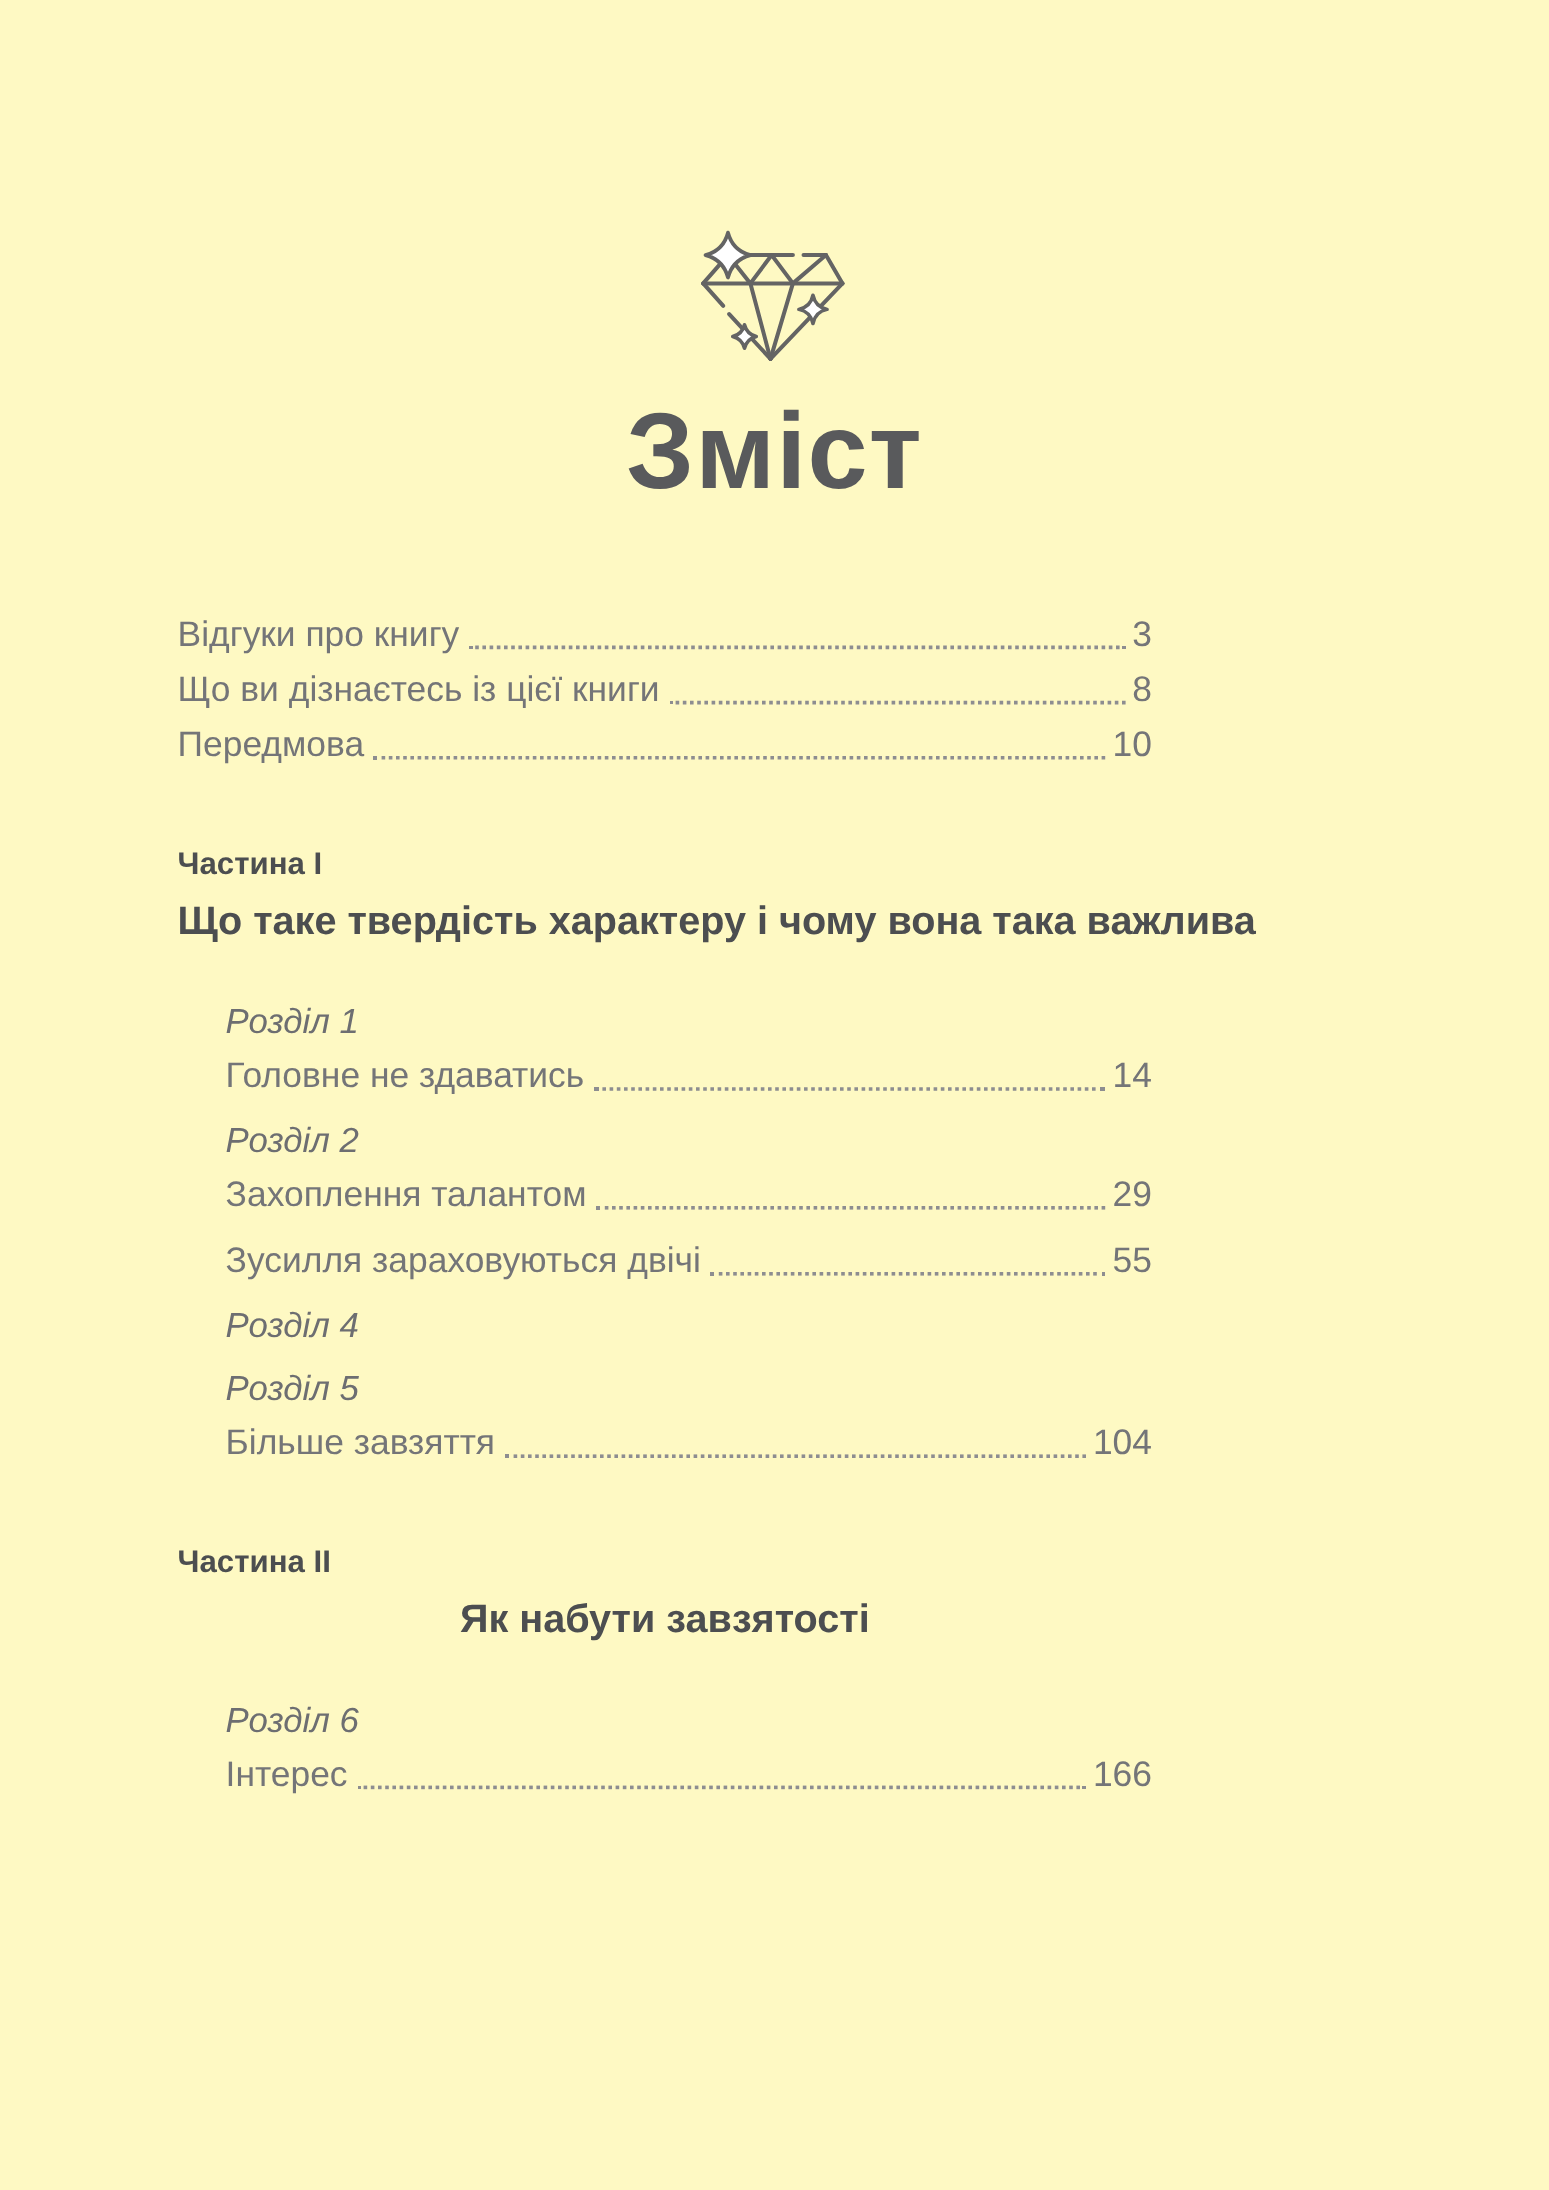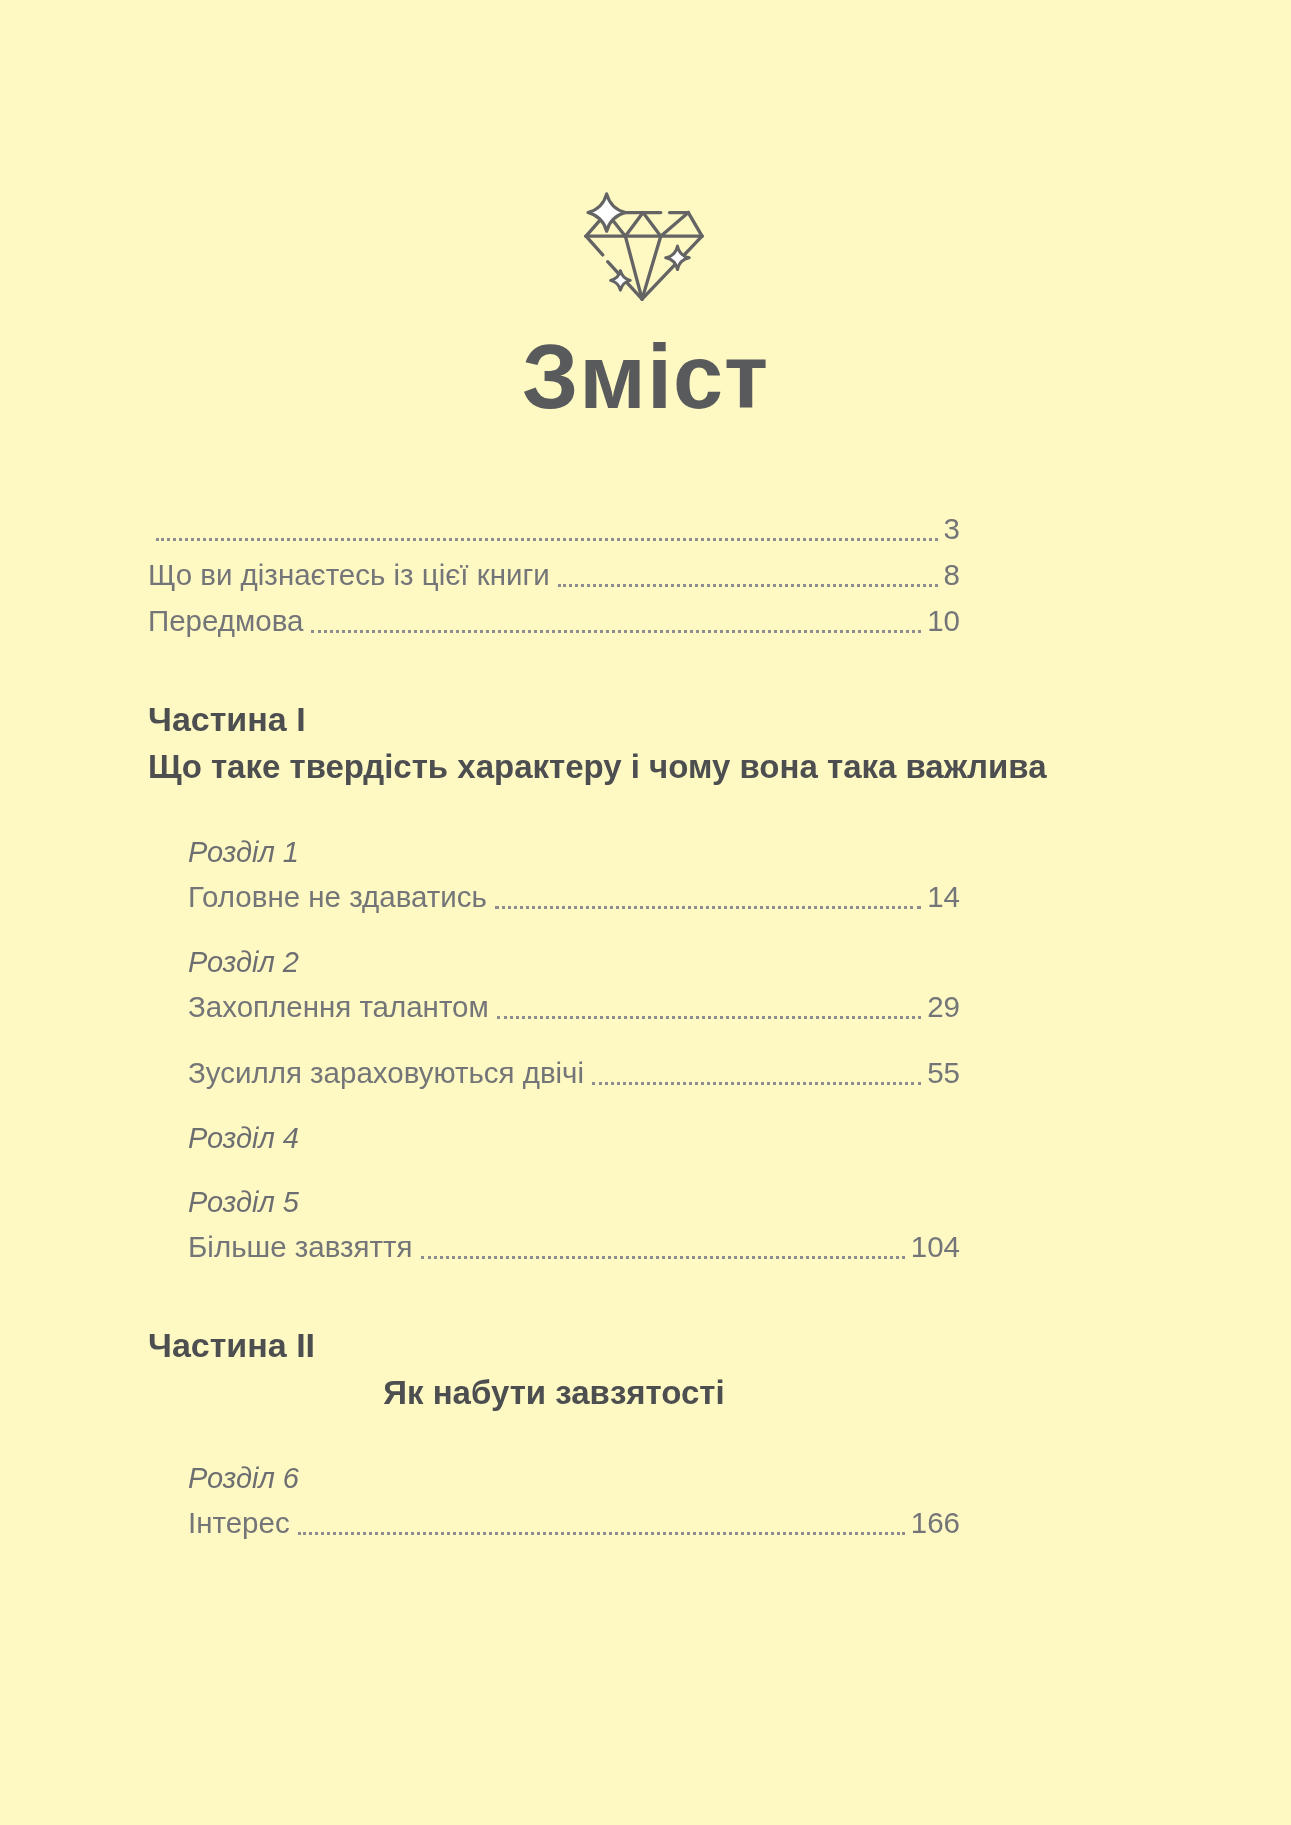--- a/index.html
+++ b/index.html
@@ -32,29 +32,29 @@
   }
   .toc-label{white-space:nowrap;}
   .leader{
     flex:1 1 auto;min-width:24px;
     border-bottom:3px dotted #8d8d90;
     margin:0 6px 11px 8px;
   }
   .pagenum{white-space:nowrap;}
   .part{margin-top:50px;}
   .part-name{
-    font-size:34px;font-weight:700;color:#4c4e50;line-height:50px;
+    font-size:26px;font-weight:700;color:#4c4e50;line-height:50px;
   }
   .part-subtitle{
     font-size:33px;font-weight:700;color:#4c4e50;line-height:46px;
     white-space:nowrap;
     text-align:center;
   }
   .chapters{margin-left:40px;margin-top:40px;}
-  .chapter{margin-top:20px;}
+  .chapter{margin-top:9px;}
   .chapter:first-child{margin-top:0;}
   .chapter-label{
     font-style:italic;
     font-size:29px;color:#6d6e71;line-height:44px;
   }
 </style>
 </head>
 <body>
 
 <div class="page">
@@ -82,20 +82,21 @@
       <path d="M42,86 Q44,94 52,96 Q44,98 42,106 Q40,98 32,96 Q40,94 42,86 Z" fill="#ffffff" stroke-width="3"></path>
       <path d="M100,61 Q102,71 112,73 Q102,75 100,85 Q98,75 88,73 Q98,71 100,61 Z" fill="#ffffff" stroke-width="3"></path>
     </svg>
   </div>
 
   <h1 class="page-title">Зміст</h1>
 
   <div class="toc">
 
     <div class="toc-row">
+      <span class="toc-label">Відгуки про книгу</span>
       <span class="leader"></span>
       <span class="pagenum">3</span>
     </div>
     <div class="toc-row">
       <span class="toc-label">Що ви дізнаєтесь із цієї книги</span>
       <span class="leader"></span>
       <span class="pagenum">8</span>
     </div>
     <div class="toc-row">
       <span class="toc-label">Передмова</span>

